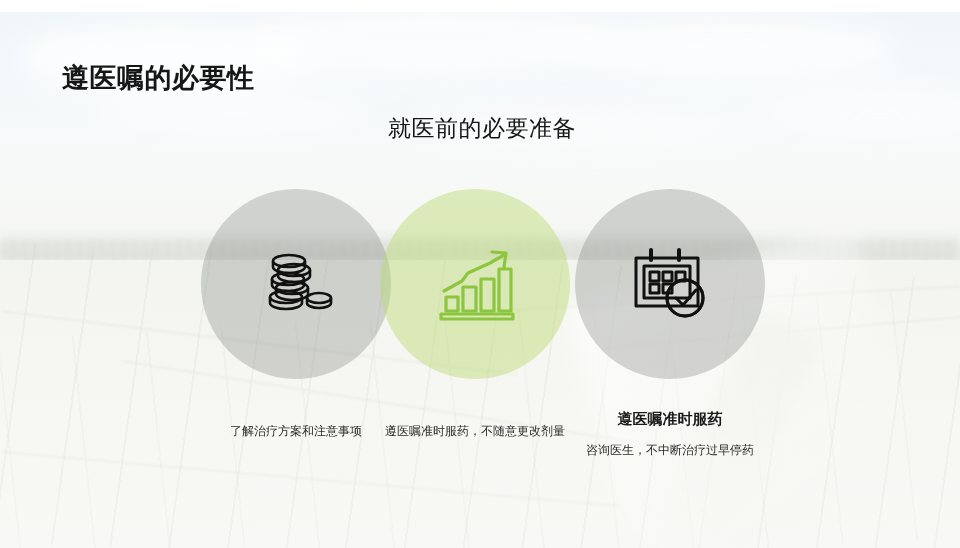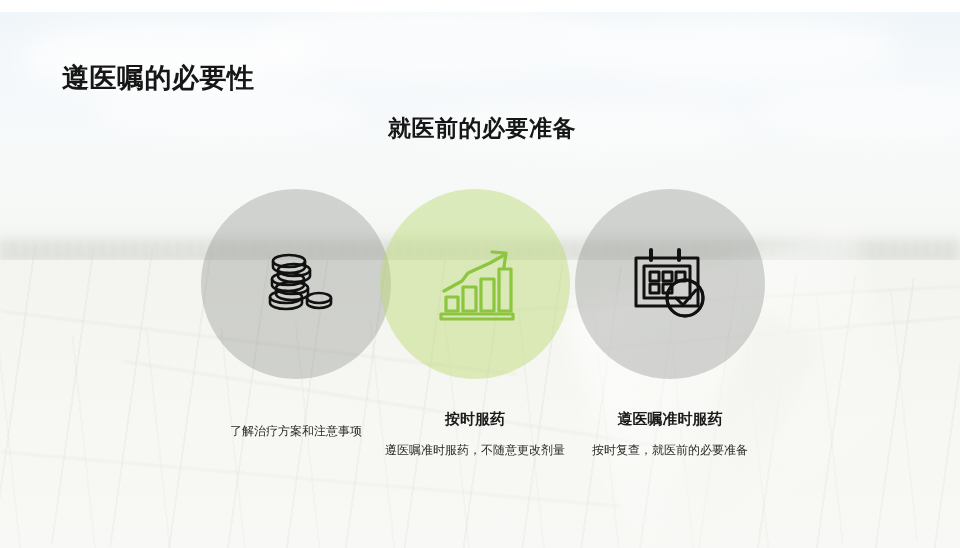--- a/index.html
+++ b/index.html
@@ -136,21 +136,21 @@
     font-weight:bold;
     color:#161616;
     letter-spacing:.5px;
     line-height:1.2;
   }
   .subtitle {
     position:absolute;
     left:0; top:101px; width:960px;
     text-align:center;
     font-size:23px;
-    font-weight:bold;
+    font-weight:normal;
     color:#161616;
     letter-spacing:.5px;
     padding-left:4px;
   }
 
   
   .circles { position:absolute; left:0; top:0; width:960px; height:548px; }
   .circle {
     position:absolute;
     width:190px; height:190px;
@@ -278,24 +278,23 @@
 
   </div>
 
   <div class="captions">
 
     <div class="cap cap-0">
       <div class="cap-desc">了解治疗方案和注意事项</div>
     </div>
 
     <div class="cap cap-1">
-      <div class="cap-title">按时服药</div>
       <div class="cap-desc">遵医嘱准时服药，不随意更改剂量</div>
     </div>
 
     <div class="cap cap-2">
       <div class="cap-title">遵医嘱准时服药</div>
-      <div class="cap-desc">按时复查，就医前的必要准备</div>
+      <div class="cap-desc">咨询医生，不中断治疗过早停药</div>
     </div>
 
   </div>
 
 </div>
 
 </body></html>

